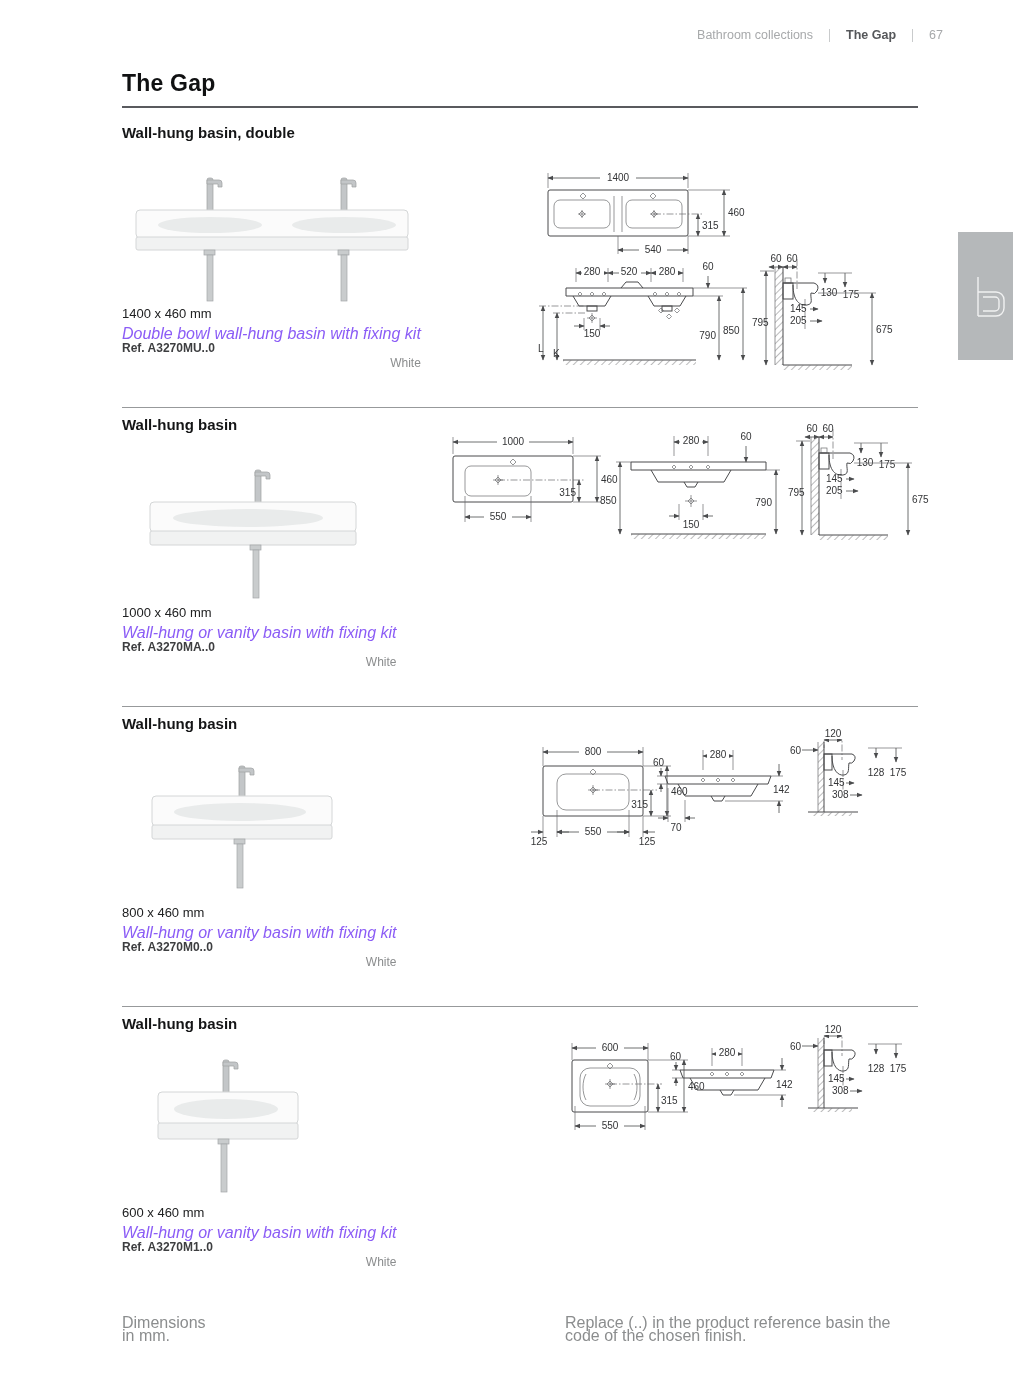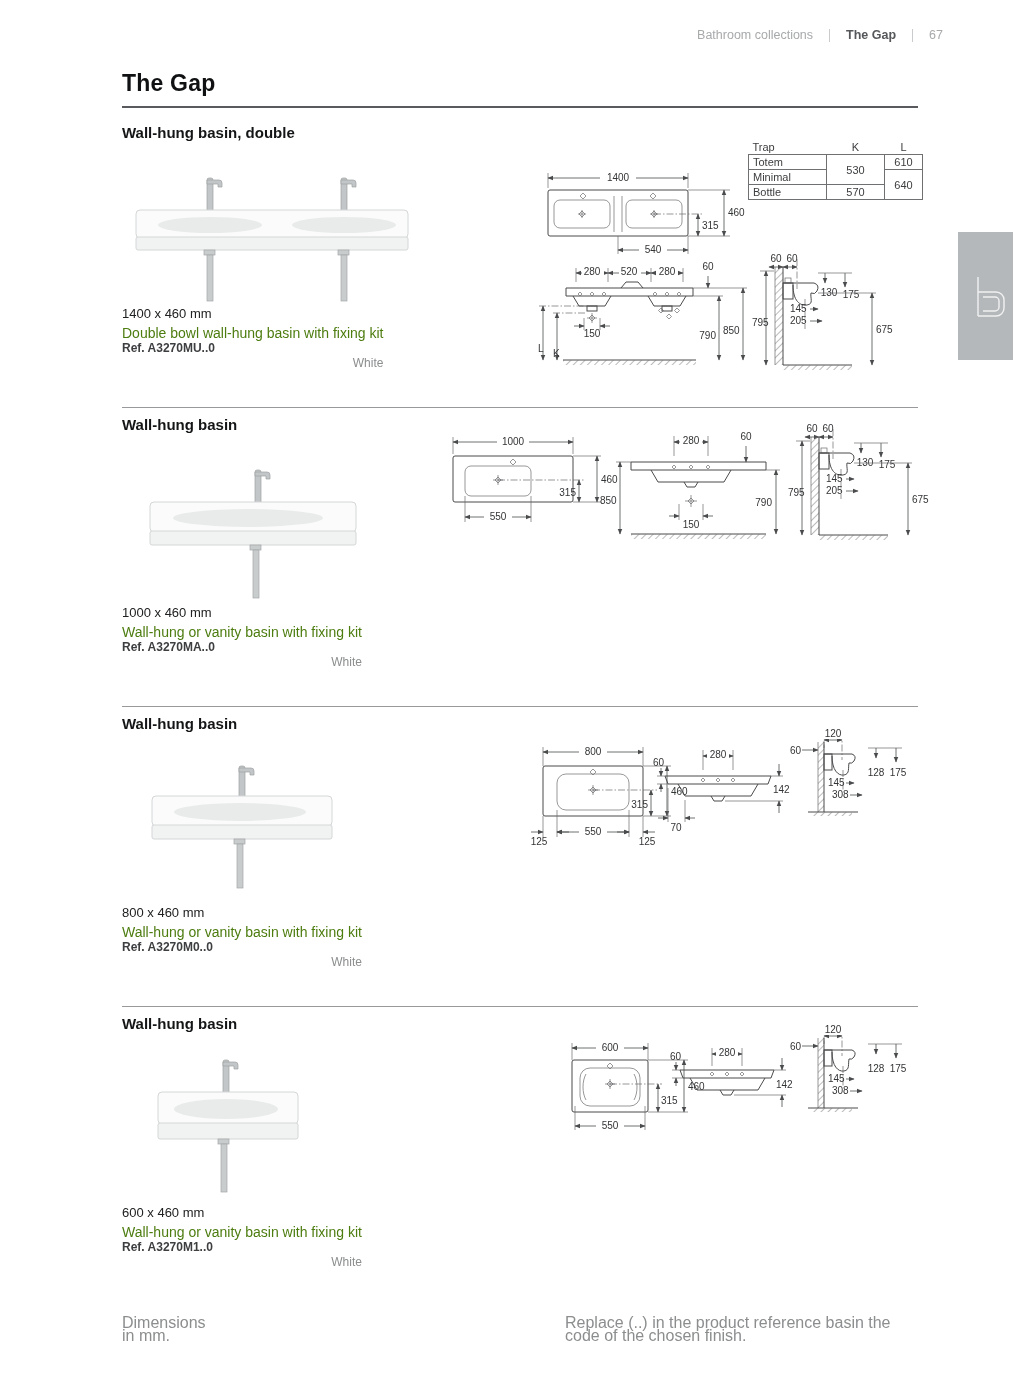--- a/index.html
+++ b/index.html
@@ -12,21 +12,21 @@
   .hdr .strong{color:#55575a;font-weight:bold;}
   .hdr .sep{width:1px;height:13px;background:#c9cbcc;}
   
   .title{left:122px;top:70px;font-size:23px;font-weight:bold;color:#101112;letter-spacing:.2px;}
   .rule-main{left:122px;top:106px;width:796px;height:2px;background:#595a5e;}
   .rule{left:122px;width:796px;height:1px;background:#97999b;}
   .h2{left:122px;font-size:15px;font-weight:bold;color:#141516;}
   
   .pt{left:122px;line-height:15px;}
   .pt .size{font-size:13px;font-weight:normal;color:#202122;margin-bottom:5px;}
-  .pt .desc{font-size:14px;color:#4d7c0f;}
+  .pt .desc{font-size:16px;color:#8b5cf6;font-style:italic;}
   .pt .ref{font-size:12px;font-weight:bold;color:#3d3e40;}
   .pt .fin{font-size:12px;color:#8b8d8e;text-align:right;}
   
   .foot{font-size:16px;color:#8b8d8e;line-height:13px;}
   
   .trap{left:748px;top:139px;border-collapse:collapse;font-size:11px;color:#3c3d3f;}
   .trap td{padding:0 4px;height:14px;}
   .trap .hd td{border:none;height:15px;}
   .trap .hd .c{text-align:center;}
   .trap .b{border:1px solid #6e7072;}
@@ -85,42 +85,20 @@
     <rect class="china" x="14" y="52" width="272" height="28" rx="4"></rect>
     <ellipse class="shade" cx="88" cy="67" rx="52" ry="8"></ellipse>
     <ellipse class="shade" cx="222" cy="67" rx="52" ry="8"></ellipse>
     <rect class="china2" x="14" y="79" width="272" height="13" rx="2"></rect>
     <rect class="pipe" x="82" y="92" width="11" height="5"></rect>
     <rect class="pipe" x="85" y="97" width="6" height="46"></rect>
     <rect class="pipe" x="216" y="92" width="11" height="5"></rect>
     <rect class="pipe" x="219" y="97" width="6" height="46"></rect>
   </svg>
 
-  <table class="abs trap">
-    <tbody>
-        <tr class="hd">
-      <td style="width:70px">Trap</td>
-      <td class="c" style="width:50px">K</td>
-      <td class="c" style="width:30px">L</td>
-    </tr>
-    <tr>
-      <td class="b">Totem</td>
-      <td class="b num" rowspan="2">530</td>
-      <td class="b num">610</td>
-    </tr>
-    <tr>
-      <td class="b">Minimal</td>
-      <td class="b num" rowspan="2">640</td>
-    </tr>
-    <tr>
-      <td class="b">Bottle</td>
-      <td class="b num">570</td>
-    </tr>
-  </tbody>
-    </table>
 
   <svg class="abs" style="left:538px;top:166px" width="210" height="96">
     <line class="thin" x1="10" y1="22" x2="10" y2="7"></line>
       <line class="thin" x1="150" y1="22" x2="150" y2="7"></line>
     <line class="dim" x1="10" y1="12" x2="150" y2="12" marker-start="url(#arr)" marker-end="url(#arr)"></line>
     <rect class="wbg" x="62" y="5" width="36" height="12"></rect>
     <text class="dt" x="80" y="15" text-anchor="middle">1400</text>
     <rect class="ln" x="10" y="24" width="140" height="46" rx="2"></rect>
     <path class="thin" d="M45,27 l3,3 l-3,3 l-3,-3 z"></path>
       <path class="thin" d="M115,27 l3,3 l-3,3 l-3,-3 z"></path>

